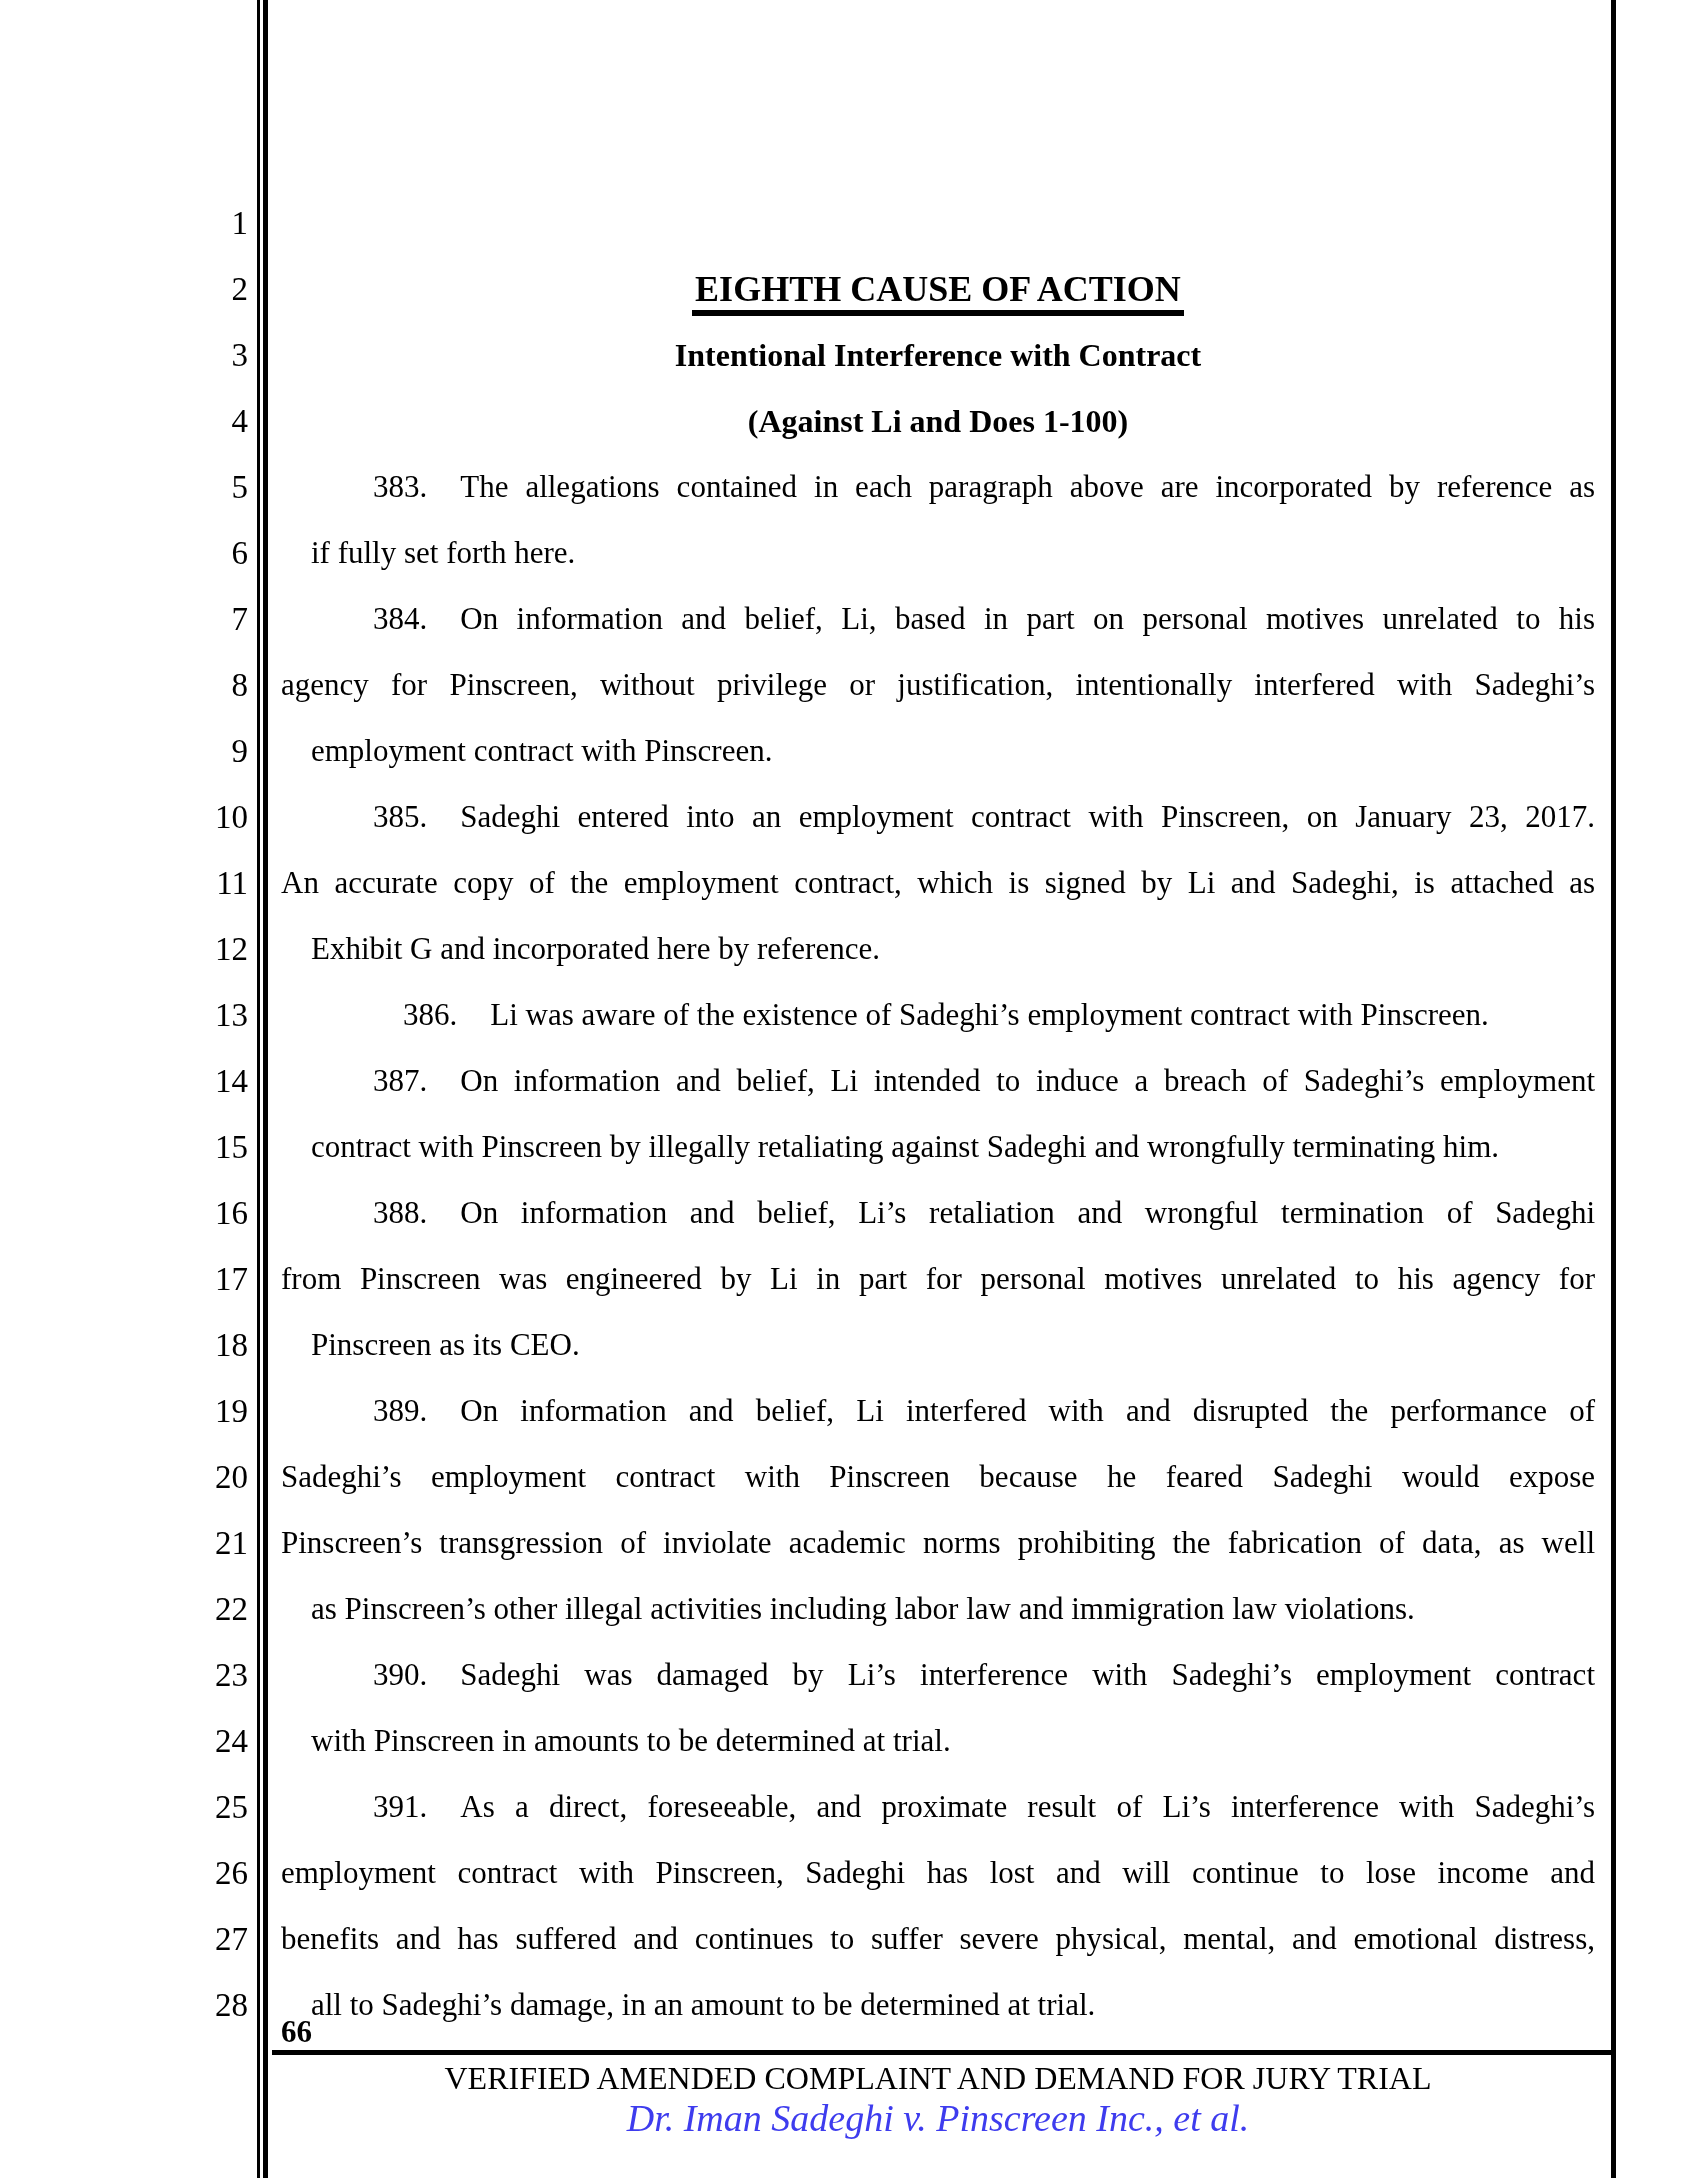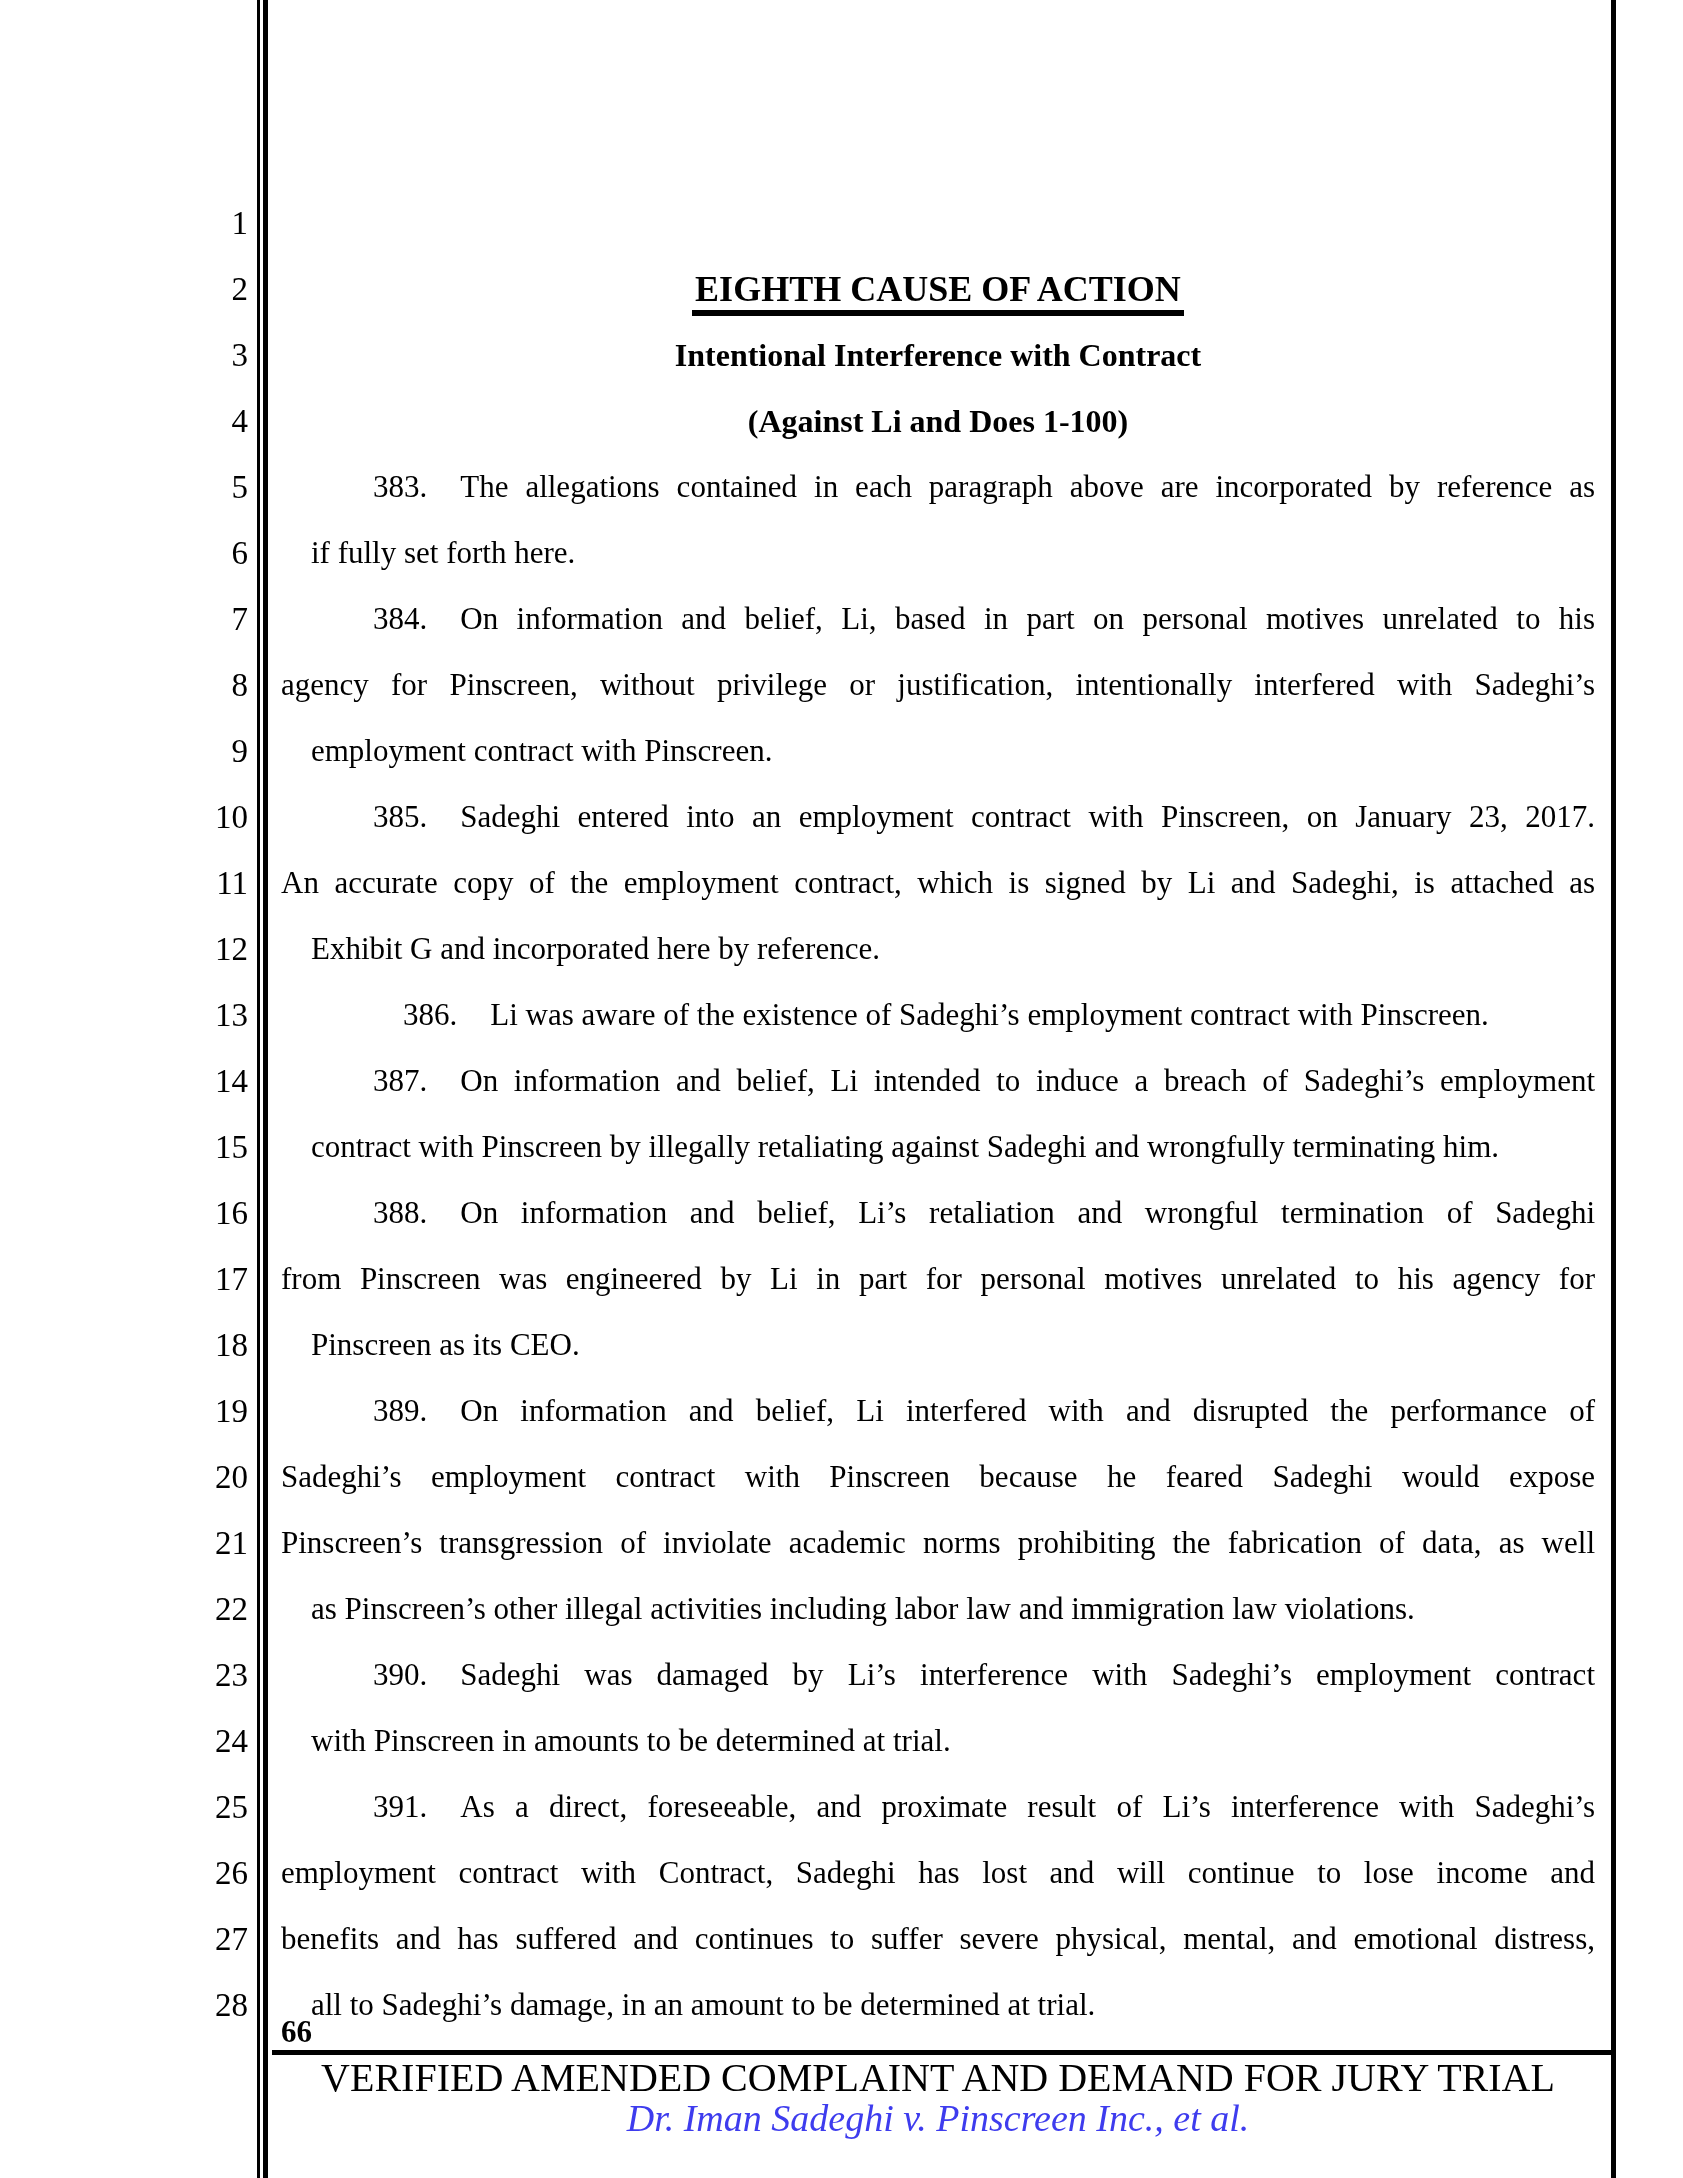--- a/index.html
+++ b/index.html
@@ -45,21 +45,21 @@
   .page-num {
     position: absolute; left: 281px; top: 2014px; width: 1314px; height: 36px;
     line-height: 36px; text-align: left; font-size: 31px; font-weight: bold;
   }
   .footer-rule {
     position: absolute; left: 272px; top: 2050px; width: 1342px; height: 5px;
     background: #000;
   }
   .footer-title {
     position: absolute; left: 281px; top: 2058px; width: 1314px; height: 40px;
-    line-height: 40px; text-align: center; font-size: 40px;
+    line-height: 40px; text-align: center; font-size: 32px;
   }
   .footer-case {
     position: absolute; left: 281px; top: 2098px; width: 1314px; height: 40px;
     line-height: 40px; text-align: center; font-size: 38px;
     font-style: italic; color: #3e3cee;
   }
 </style>
 </head>
 <body>
 
@@ -119,21 +119,21 @@
     <div class="line j ind"><span class="pnum">388.</span><span>On information and belief, Li’s retaliation and wrongful termination of Sadeghi</span></div>
     <div class="line j">from Pinscreen was engineered by Li in part for personal motives unrelated to his agency for</div>
     <div class="line l">Pinscreen as its CEO.</div>
     <div class="line j ind"><span class="pnum">389.</span><span>On information and belief, Li interfered with and disrupted the performance of</span></div>
     <div class="line j">Sadeghi’s employment contract with Pinscreen because he feared Sadeghi would expose</div>
     <div class="line j">Pinscreen’s transgression of inviolate academic norms prohibiting the fabrication of data, as well</div>
     <div class="line l">as Pinscreen’s other illegal activities including labor law and immigration law violations.</div>
     <div class="line j ind"><span class="pnum">390.</span><span>Sadeghi was damaged by Li’s interference with Sadeghi’s employment contract</span></div>
     <div class="line l">with Pinscreen in amounts to be determined at trial.</div>
     <div class="line j ind"><span class="pnum">391.</span><span>As a direct, foreseeable, and proximate result of Li’s interference with Sadeghi’s</span></div>
-    <div class="line j">employment contract with Contract, Sadeghi has lost and will continue to lose income and</div>
+    <div class="line j">employment contract with Pinscreen, Sadeghi has lost and will continue to lose income and</div>
     <div class="line j">benefits and has suffered and continues to suffer severe physical, mental, and emotional distress,</div>
     <div class="line l">all to Sadeghi’s damage, in an amount to be determined at trial.</div>
   </div>
 
   <div class="page-num">66</div>
   <div class="footer-rule"></div>
   <div class="footer-title">VERIFIED AMENDED COMPLAINT AND DEMAND FOR JURY TRIAL</div>
   <div class="footer-case">Dr. Iman Sadeghi v. Pinscreen Inc., et al.</div>
 
 </div>

